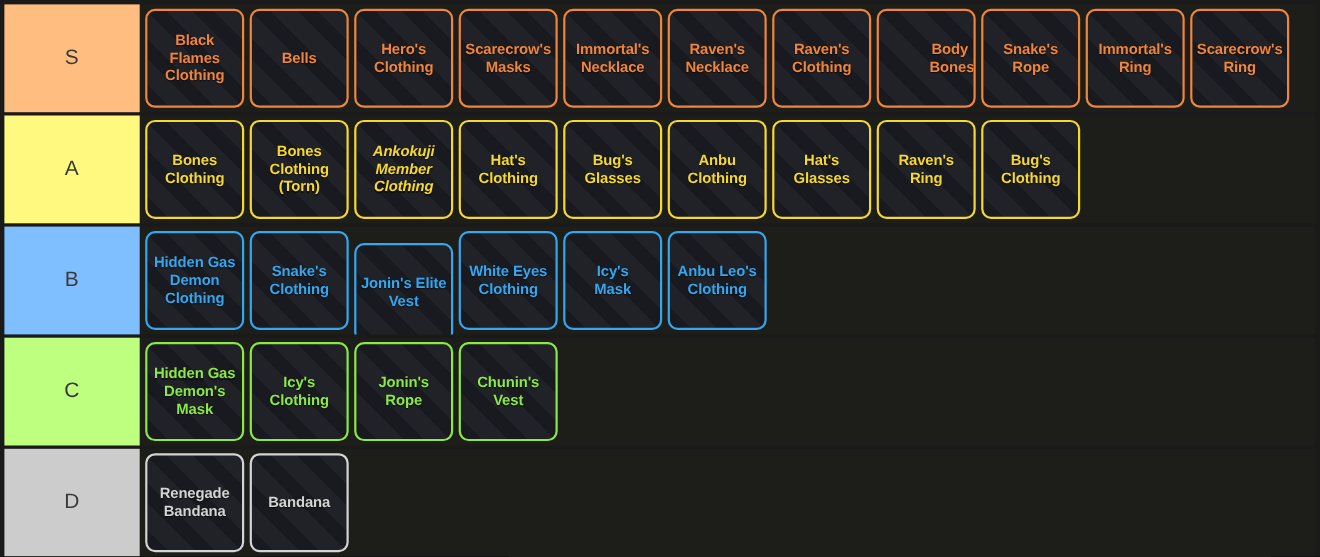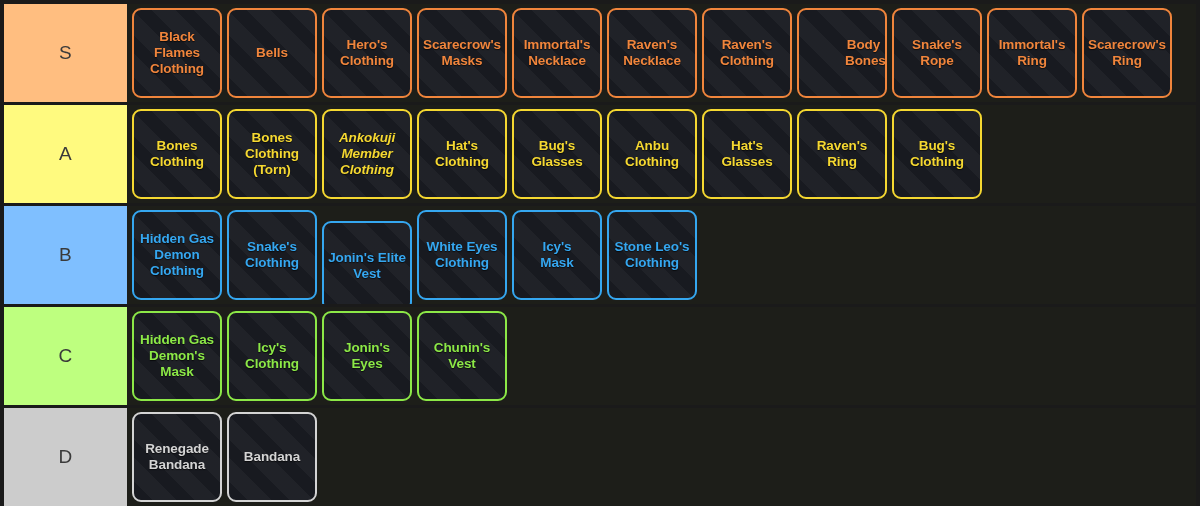--- a/index.html
+++ b/index.html
@@ -213,40 +213,40 @@
         </div>
         <div class="card" style="border-color: rgb(53, 167, 240); background-color: rgb(24, 26, 32);">
           <span class="card-label" style="color: rgb(53, 167, 240); text-align: center;">White Eyes
 Clothing</span>
         </div>
         <div class="card" style="border-color: rgb(53, 167, 240); background-color: rgb(24, 26, 32);">
           <span class="card-label" style="color: rgb(53, 167, 240);">Icy's
 Mask</span>
         </div>
         <div class="card" style="border-color: rgb(53, 167, 240); background-color: rgb(24, 26, 32);">
-          <span class="card-label" style="color: rgb(53, 167, 240);">Stone Leo's
+          <span class="card-label" style="color: rgb(53, 167, 240);">Anbu Leo's
 Clothing</span>
         </div>
       </div>
     </div>
     <div class="tier-row" style="background: rgb(29, 30, 25);">
       <div class="tier-label" style="background: rgb(190, 255, 127); color: rgb(58, 58, 58);">C</div>
       <div class="tier-items">
         <div class="card" style="border-color: rgb(140, 232, 71); background-color: rgb(24, 26, 32);">
           <span class="card-label" style="color: rgb(140, 232, 71);">Hidden Gas
 Demon's
 Mask</span>
         </div>
         <div class="card" style="border-color: rgb(140, 232, 71); background-color: rgb(24, 26, 32);">
           <span class="card-label" style="color: rgb(140, 232, 71);">Icy's
 Clothing</span>
         </div>
         <div class="card" style="border-color: rgb(140, 232, 71); background-color: rgb(24, 26, 32);">
           <span class="card-label" style="color: rgb(140, 232, 71);">Jonin's
-Eyes</span>
+Rope</span>
         </div>
         <div class="card" style="border-color: rgb(140, 232, 71); background-color: rgb(24, 26, 32);">
           <span class="card-label" style="color: rgb(140, 232, 71);">Chunin's
 Vest</span>
         </div>
       </div>
     </div>
     <div class="tier-row last" style="background: rgb(29, 30, 25);">
       <div class="tier-label" style="background: rgb(204, 204, 204); color: rgb(58, 58, 58);">D</div>
       <div class="tier-items">

